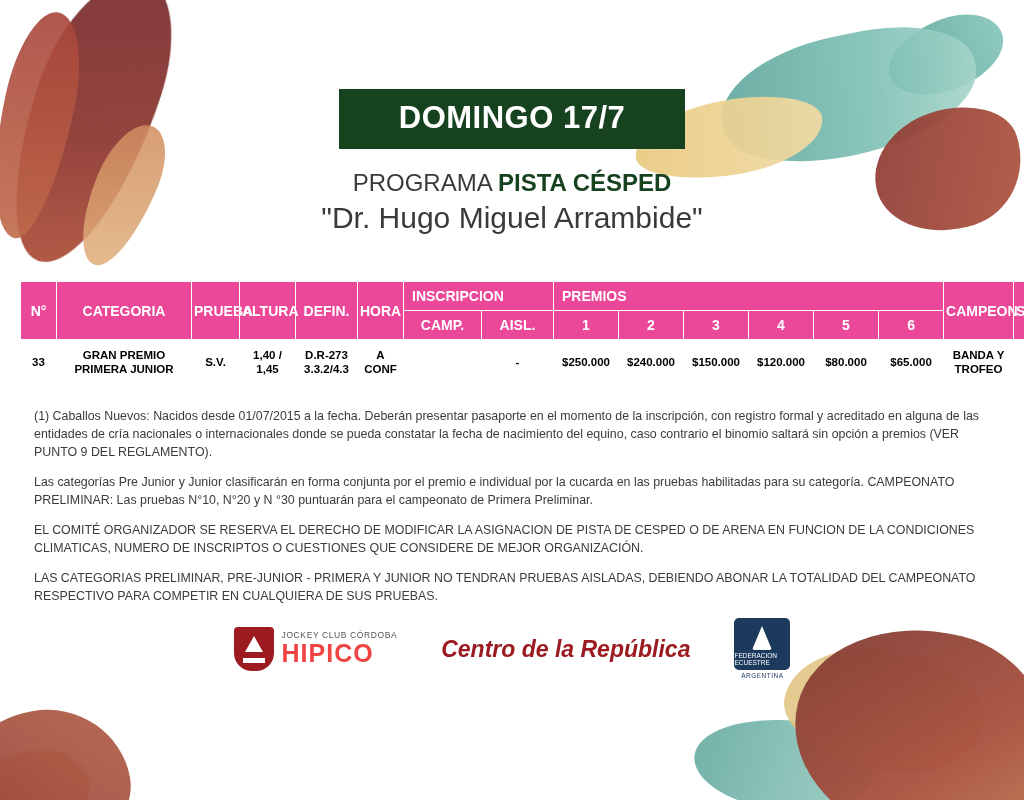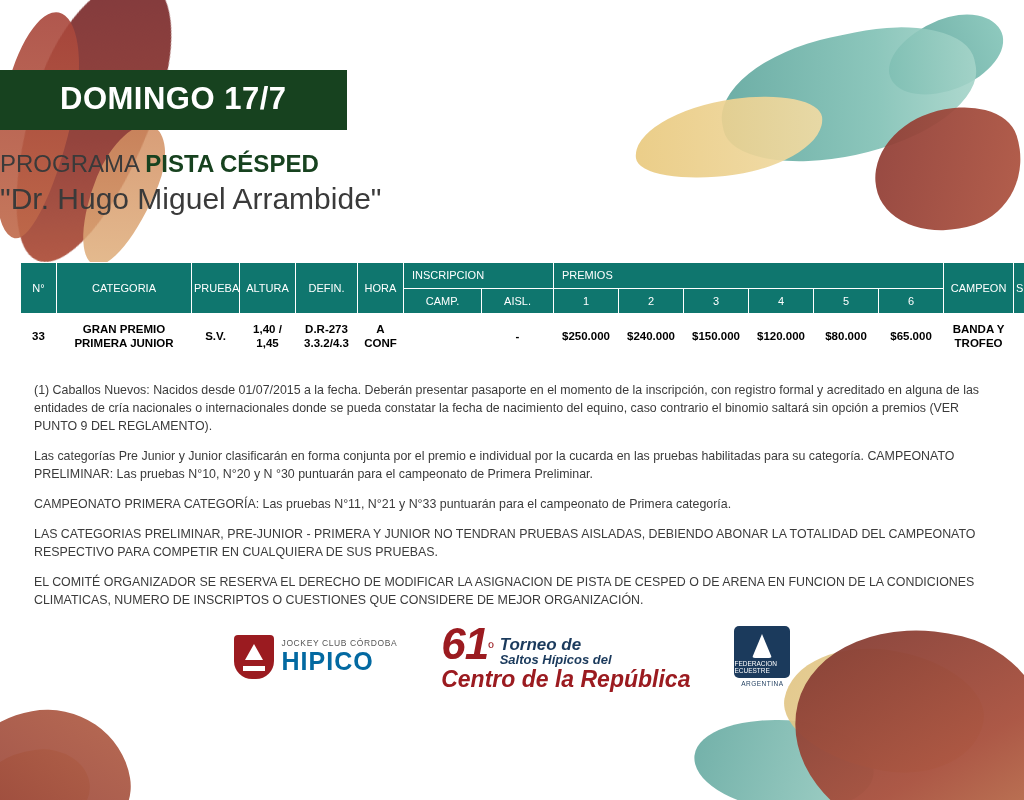--- a/index.html
+++ b/index.html
@@ -102,21 +102,21 @@
   }
   .blob-bl-2 {
     left: -20px; bottom: -30px; width: 110px; height: 80px;
     background: linear-gradient(60deg, #d49a64 0%, #e7c896 100%);
     border-radius: 55% 45% 50% 50% / 50% 50% 50% 50%;
     transform: rotate(-6deg);
     opacity: .85;
   }
 
   
-  .header { position: relative; z-index: 3; text-align: left; padding-top: 70px; }
+  .header { position: relative; z-index: 3; text-align: center; padding-top: 89px; }
   .date-badge {
     display: inline-block;
     background: #17421f;
     color: #ffffff;
     font-size: 31px;
     font-weight: bold;
     letter-spacing: .5px;
     padding: 11px 60px 13px;
   }
   .program-line {
@@ -138,24 +138,24 @@
     width: 100%;
     border-collapse: collapse;
     table-layout: fixed;
   }
   table.sched th, table.sched td {
     border: 1px solid #ffffff;
     text-align: center;
     vertical-align: middle;
   }
   thead th {
-    background: #0f766e;
+    background: #ec4899;
     color: #ffffff;
-    font-size: 11px;
-    font-weight: normal;
+    font-size: 14px;
+    font-weight: bold;
     padding: 6px 2px;
     line-height: 1.15;
   }
   thead th.group-left { text-align: left; padding-left: 8px; }
   tbody td {
     border: 1px solid #17421f;
     background: #ffffff;
     color: #000000;
     font-size: 11.5px;
     font-weight: bold;
@@ -215,21 +215,21 @@
   }
   .jk-shield::before {
     content: "";
     position: absolute; left: 50%; bottom: 8px;
     transform: translateX(-50%);
     width: 22px; height: 5px;
     background: #ffffff;
   }
   .jk-text { line-height: 1.05; text-align: left; }
   .jk-small { font-size: 8.5px; color: #555; letter-spacing: .6px; }
-  .jk-big { font-size: 25px; font-weight: bold; color: #0369a1; letter-spacing: 1px; }
+  .jk-big { font-size: 25px; font-weight: bold; color: #ef4444; letter-spacing: 1px; }
 
   .logo-torneo { text-align: center; line-height: 1; }
   .tor-row { display: flex; align-items: flex-end; gap: 6px; }
   .tor-61 {
     font-size: 44px; font-weight: bold; color: #9b1b20;
     font-style: italic; letter-spacing: -1px;
   }
   .tor-deg { font-size: 15px; color: #9b1b20; vertical-align: super; }
   .tor-right { text-align: left; }
   .tor-l1 { font-size: 17px; color: #1b3a5c; font-style: italic; font-weight: bold; }
@@ -346,45 +346,35 @@
           <td>BANDA Y TROFEO</td>
           <td>BANDA Y TROFEO</td>
         </tr>
       </tbody>
     </table>
   </div>
 
   <div class="notes">
     <p>(1) Caballos Nuevos: Nacidos desde 01/07/2015 a la fecha. Deberán presentar pasaporte en el momento de la inscripción, con registro formal y acreditado en alguna de las entidades de cría nacionales o internacionales donde se pueda constatar la fecha de nacimiento del equino, caso contrario el binomio saltará sin opción a premios (VER PUNTO 9 DEL REGLAMENTO).</p>
     <p>Las categorías Pre Junior y Junior  clasificarán en forma conjunta por el premio e individual por la cucarda en las pruebas habilitadas para su categoría. CAMPEONATO PRELIMINAR: Las pruebas N°10, N°20 y N °30 puntuarán para el campeonato de Primera Preliminar.</p>
-    <p>CAMPEONATO PRIMERA CATEGORÍA: Las pruebas N°11, N°21 y N°33  puntuarán para el campeonato de Primera categoría.</p>
+    <p>EL COMITÉ ORGANIZADOR SE RESERVA EL DERECHO DE MODIFICAR LA ASIGNACION DE PISTA DE CESPED O DE ARENA EN FUNCION DE LA CONDICIONES CLIMATICAS, NUMERO DE INSCRIPTOS O CUESTIONES QUE CONSIDERE DE MEJOR ORGANIZACIÓN.</p>
     <p>LAS CATEGORIAS PRELIMINAR, PRE-JUNIOR - PRIMERA Y JUNIOR NO TENDRAN PRUEBAS AISLADAS, DEBIENDO ABONAR LA TOTALIDAD DEL CAMPEONATO RESPECTIVO PARA COMPETIR EN CUALQUIERA DE SUS  PRUEBAS.</p>
-    <p>EL COMITÉ ORGANIZADOR SE RESERVA EL DERECHO DE MODIFICAR LA ASIGNACION DE PISTA DE CESPED O DE ARENA EN FUNCION DE LA CONDICIONES CLIMATICAS, NUMERO DE INSCRIPTOS O CUESTIONES QUE CONSIDERE DE MEJOR ORGANIZACIÓN.</p>
   </div>
 
   <div class="footer">
 
     <div class="logo-jockey">
       <div class="jk-shield"></div>
       <div class="jk-text">
         <div class="jk-small">JOCKEY CLUB CÓRDOBA</div>
         <div class="jk-big">HIPICO</div>
       </div>
     </div>
 
     <div class="logo-torneo">
-      <div class="tor-row">
-        <div>
-          <span class="tor-61">61</span><span class="tor-deg">º</span>
-        </div>
-        <div class="tor-right">
-          <div class="tor-l1">Torneo de</div>
-          <div class="tor-l2">Saltos Hípicos del</div>
-        </div>
-      </div>
       <div class="tor-l3">Centro de la República</div>
     </div>
 
     <div class="logo-fed">
       <div class="fed-box">
         <div class="fed-horse"></div>
         <div class="fed-cap">FEDERACION ECUESTRE</div>
       </div>
       <div class="fed-sub">ARGENTINA</div>
     </div>

